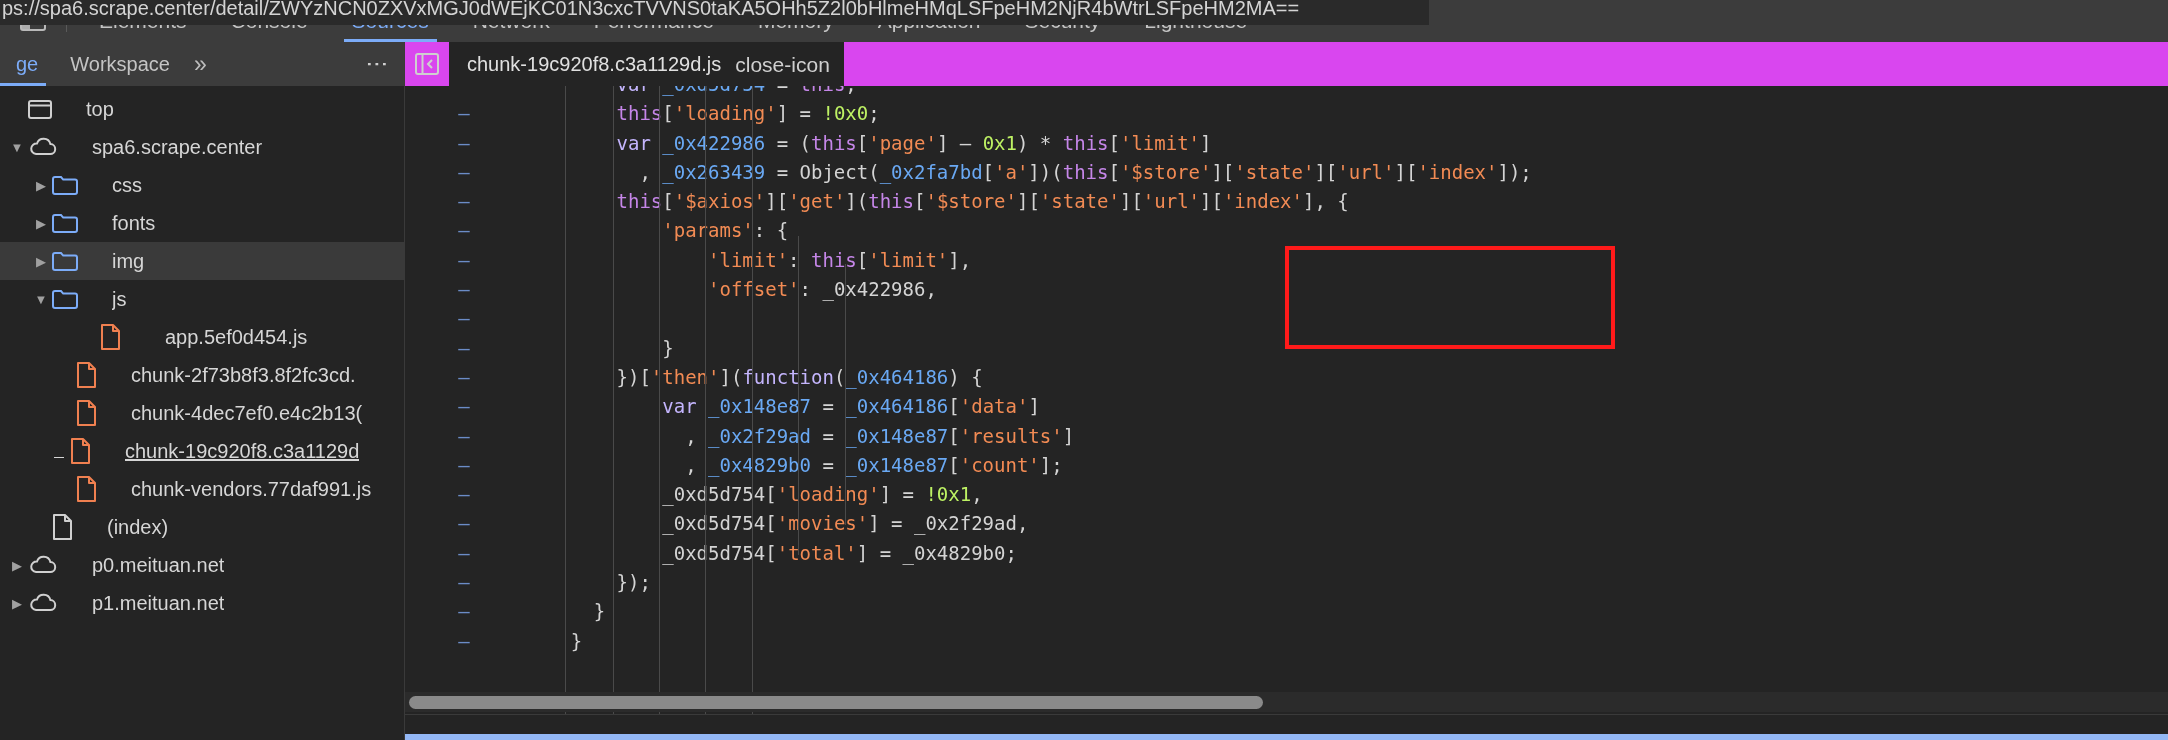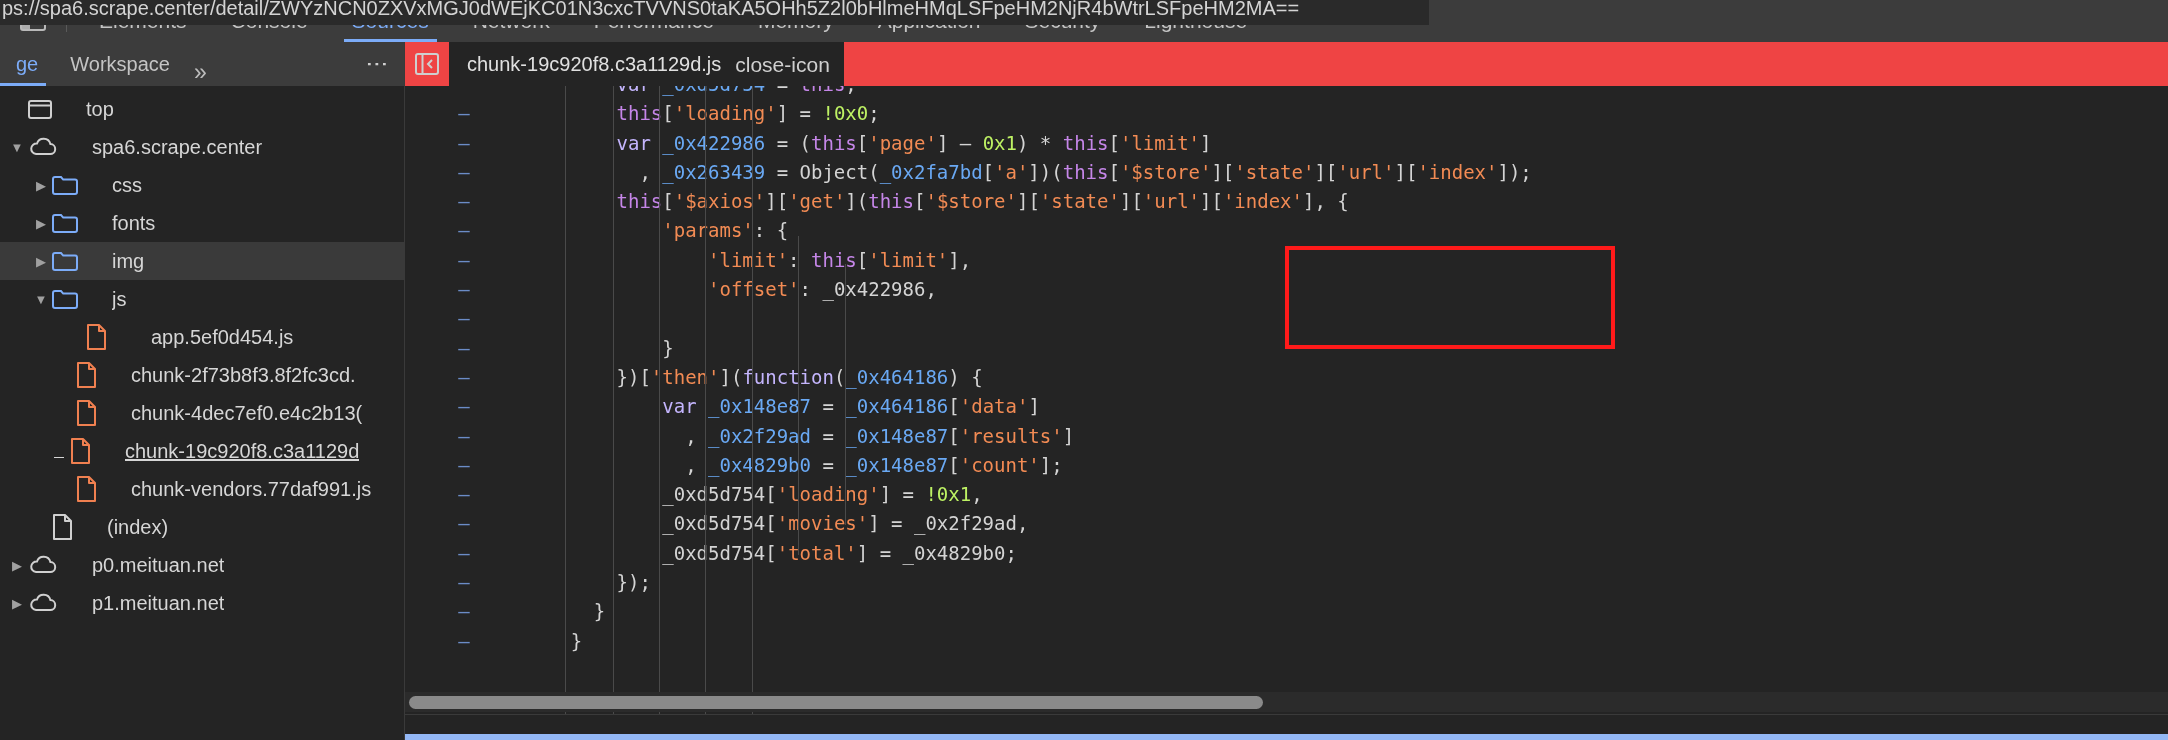--- a/index.html
+++ b/index.html
@@ -82,21 +82,21 @@
     height: 698px;
     background: #242424;
     display: flex;
     flex-direction: column;
     position: relative;
     flex: 0 0 404px;
   }
   .nav-tabbar {
     height: 44px;
     display: flex;
-    align-items: flex-end;
+    align-items: center;
     background: #3c3c3c;
     position: relative;
   }
   .nav-tab {
     height: 44px;
     padding: 0 16px;
     display: flex; align-items: center;
     color: #c4c4c4;
     font-size: 20px;
     position: relative;
@@ -163,21 +163,21 @@
     height: 698px;
     display: flex;
     flex-direction: column;
     background: #242424;
     border-left: 1px solid #3a3a3a;
     position: relative;
     overflow: hidden;
   }
   .editor-tabbar {
     height: 44px;
-    background: #ef4444;
+    background: #d946ef;
     display: flex;
     align-items: center;
     flex: 0 0 44px;
   }
   .sidebar-toggle {
     width: 44px; height: 44px;
     display: flex; align-items: center; justify-content: center;
     color: #cfcfcf;
   }
   .file-tab {
@@ -397,21 +397,21 @@
         </div>
         <div class="tree-row" style="padding-left: 30px;">
           <span class="twisty">▼</span>
           <span class="ic">
             <svg width="26" height="20" viewBox="0 0 26 20">
               <path d="M1 4a2 2 0 0 1 2-2h6l2.2 2.6H23a2 2 0 0 1 2 2V17a2 2 0 0 1-2 2H3a2 2 0 0 1-2-2z" fill="none" stroke="#7cacf8" stroke-width="2"></path>
             </svg>
           </span>
           <span class="lbl">js</span>
         </div>
-        <div class="tree-row" style="padding-left: 54px; gap: 10px;">
+        <div class="tree-row" style="padding-left: 68px; gap: 10px;">
           <span class="twisty none">▶</span>
           <span class="ic">
             <svg width="21" height="26" viewBox="0 0 21 26">
               <path d="M2 1h11l6 6v18H2z" fill="none" stroke="#f08050" stroke-width="2" stroke-linejoin="round"></path>
               <path d="M13 1v6h6" fill="none" stroke="#f08050" stroke-width="2" stroke-linejoin="round"></path>
             </svg>
           </span>
           <span class="lbl">app.5ef0d454.js</span>
         </div>
         <div class="tree-row" style="padding-left: 54px;">

